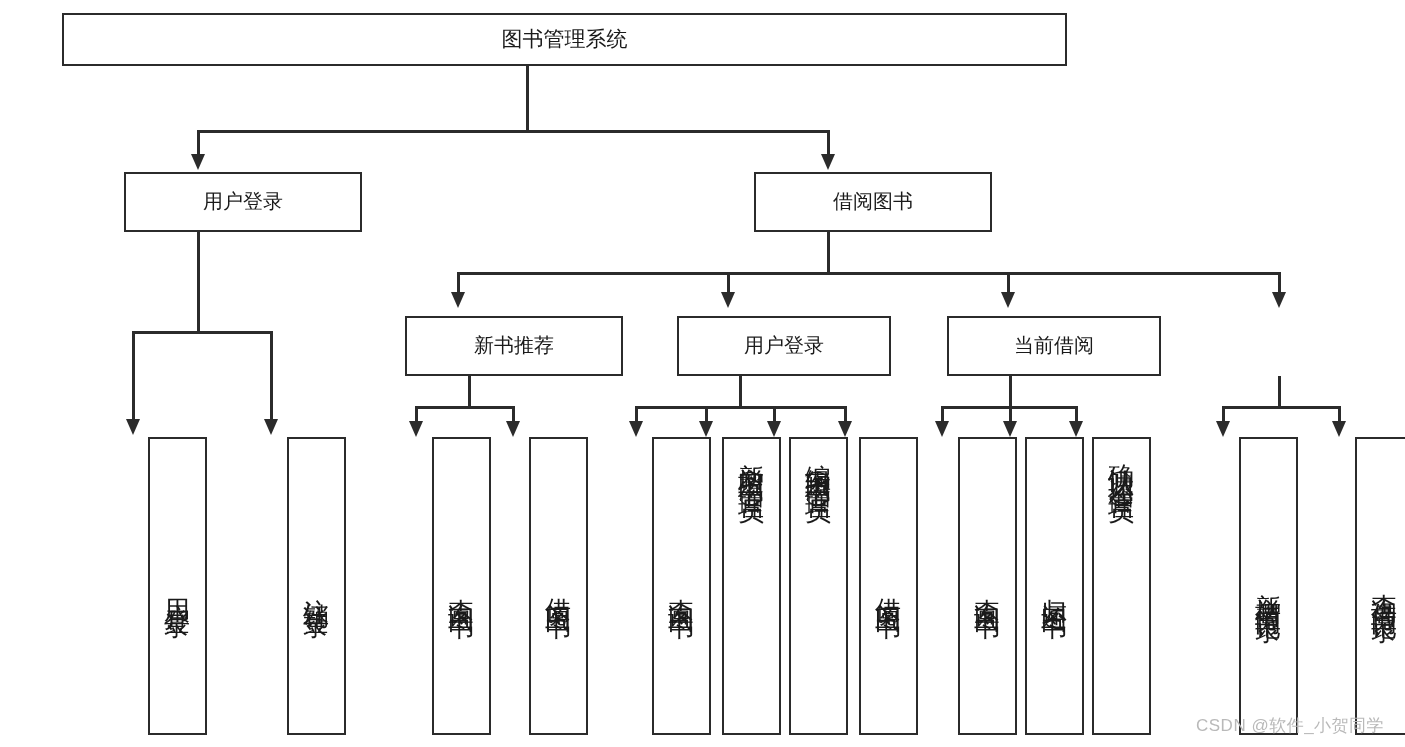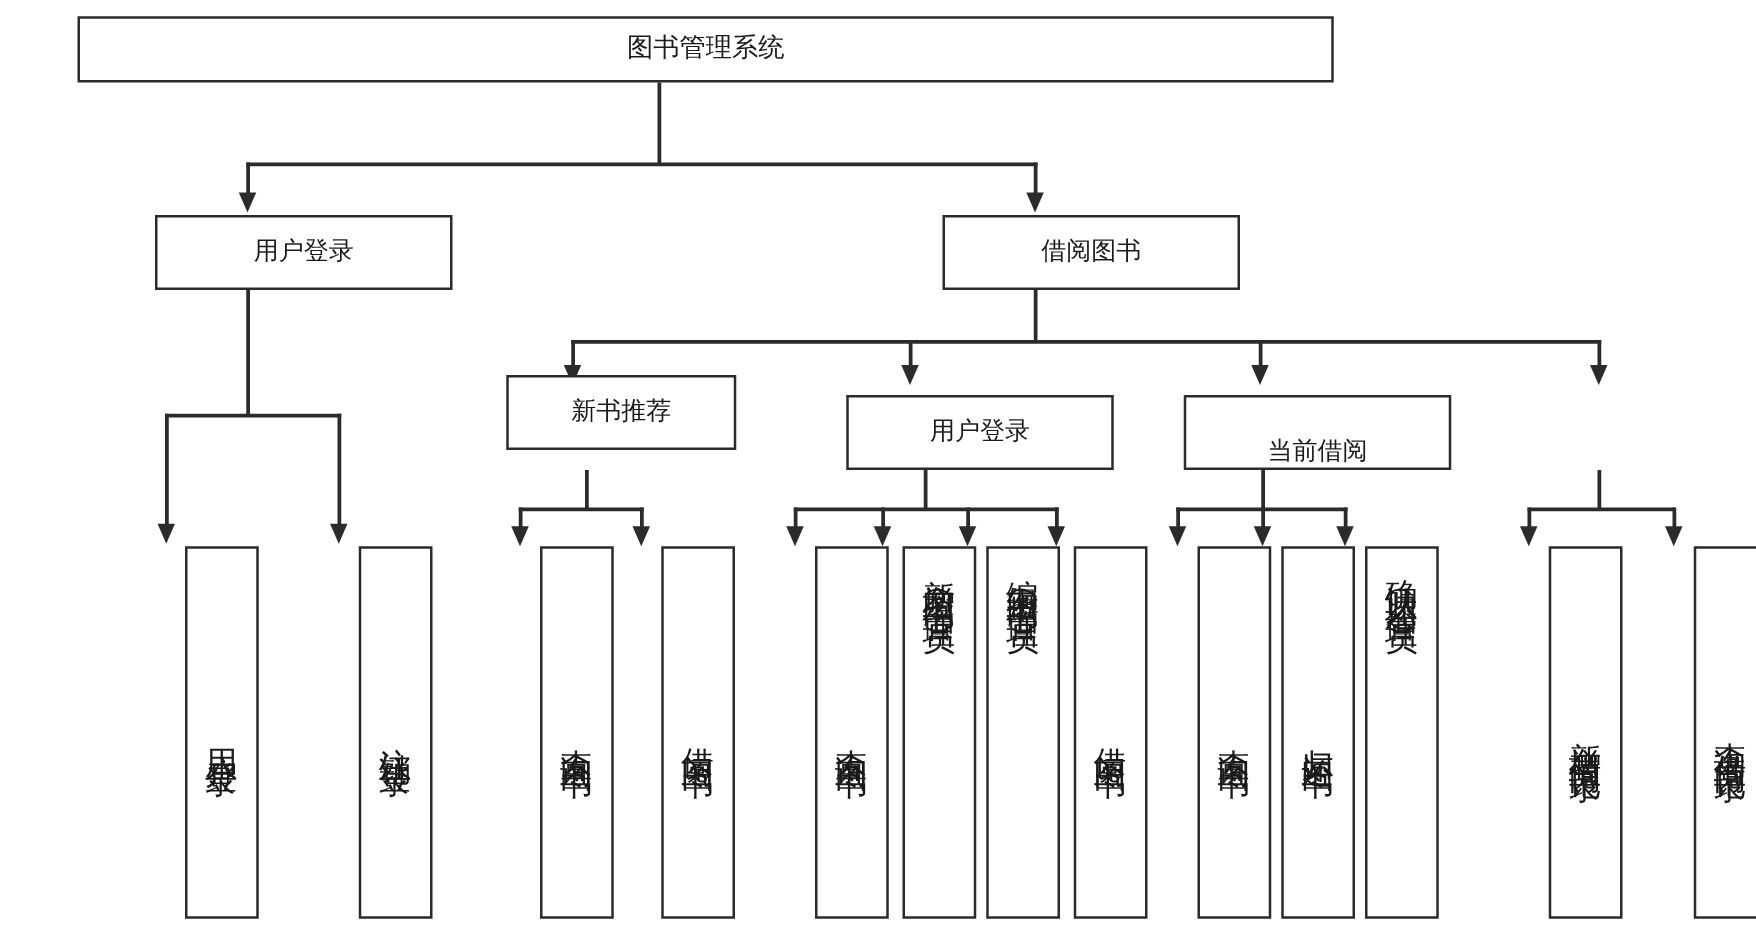--- a/index.html
+++ b/index.html
@@ -140,27 +140,27 @@
   <div class="conn hline" style="left:457px; top:272px; width:824px;"></div>
   <div class="conn vline" style="left:457px; top:272px; height:22px;"></div>
   <div class="arrow" style="left:451px; top:292px;"></div>
   <div class="conn vline" style="left:727px; top:272px; height:22px;"></div>
   <div class="arrow" style="left:721px; top:292px;"></div>
   <div class="conn vline" style="left:1007px; top:272px; height:22px;"></div>
   <div class="arrow" style="left:1001px; top:292px;"></div>
   <div class="conn vline" style="left:1278px; top:272px; height:22px;"></div>
   <div class="arrow" style="left:1272px; top:292px;"></div>
 
-  <div class="node lvl2" id="node-new-book-recommend" style="left:361px; top:300px; width:184px;">
+  <div class="node lvl2" id="node-new-book-recommend" style="left:361px; top:316px; width:218px;">
     <span class="node-label">新书推荐</span>
   </div>
   <div class="node lvl2" id="node-book-borrow" style="left:633px; top:316px; width:214px;">
     <span class="node-label">用户登录</span>
   </div>
-  <div class="node lvl2" id="node-current-borrow" style="left:903px; top:316px; width:214px;align-items:flex-end;">
+  <div class="node lvl2" id="node-current-borrow" style="left:903px; top:316px; width:214px;">
     <span class="node-label">当前借阅</span>
   </div>
 
   <div class="conn vline" style="left:468px; top:376px; height:32px;"></div>
   <div class="conn hline" style="left:415px; top:406px; width:100px;"></div>
   <div class="conn vline" style="left:415px; top:406px; height:17px;"></div>
   <div class="arrow" style="left:409px; top:421px;"></div>
   <div class="conn vline" style="left:512px; top:406px; height:17px;"></div>
   <div class="arrow" style="left:506px; top:421px;"></div>
 
@@ -228,14 +228,15 @@
     <span class="node-label">确认归还（管理员）</span>
   </div>
 
   <div class="node leaf center" style="left:1195px;">
     <span class="node-label">新增借阅记录</span>
   </div>
   <div class="node leaf center" style="left:1311px;">
     <span class="node-label">查询借阅记录</span>
   </div>
 
+  <div id="watermark">CSDN @软件_小贺同学</div>
 
 </div>
 
 </body></html>

